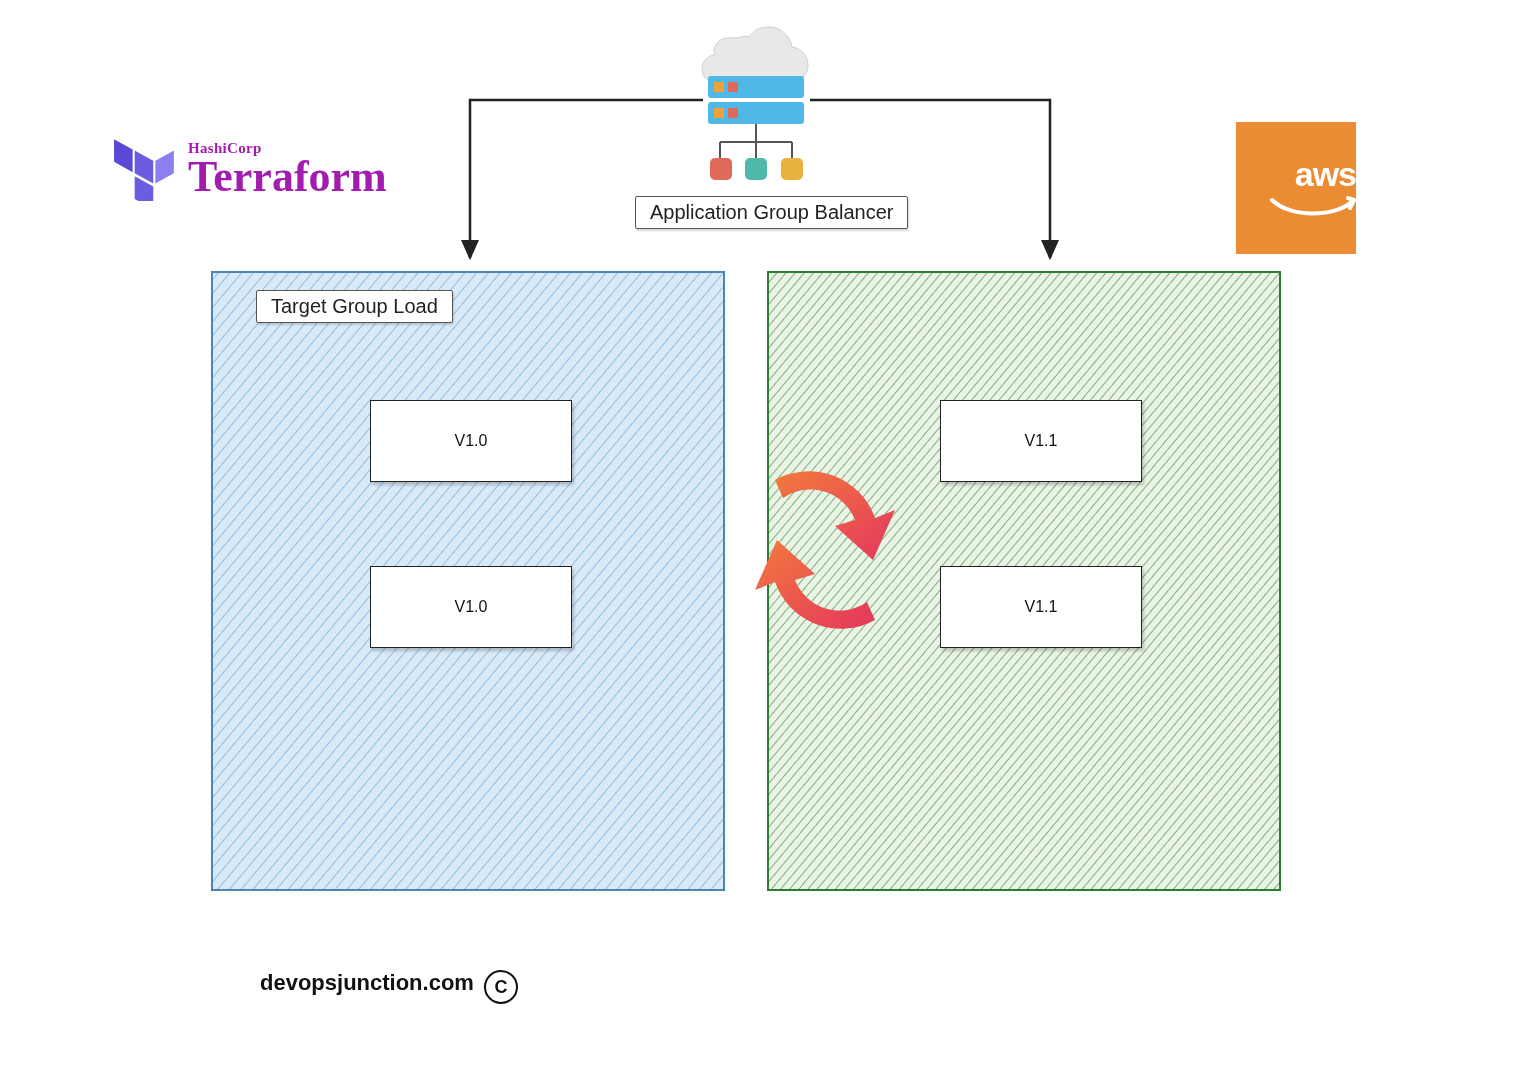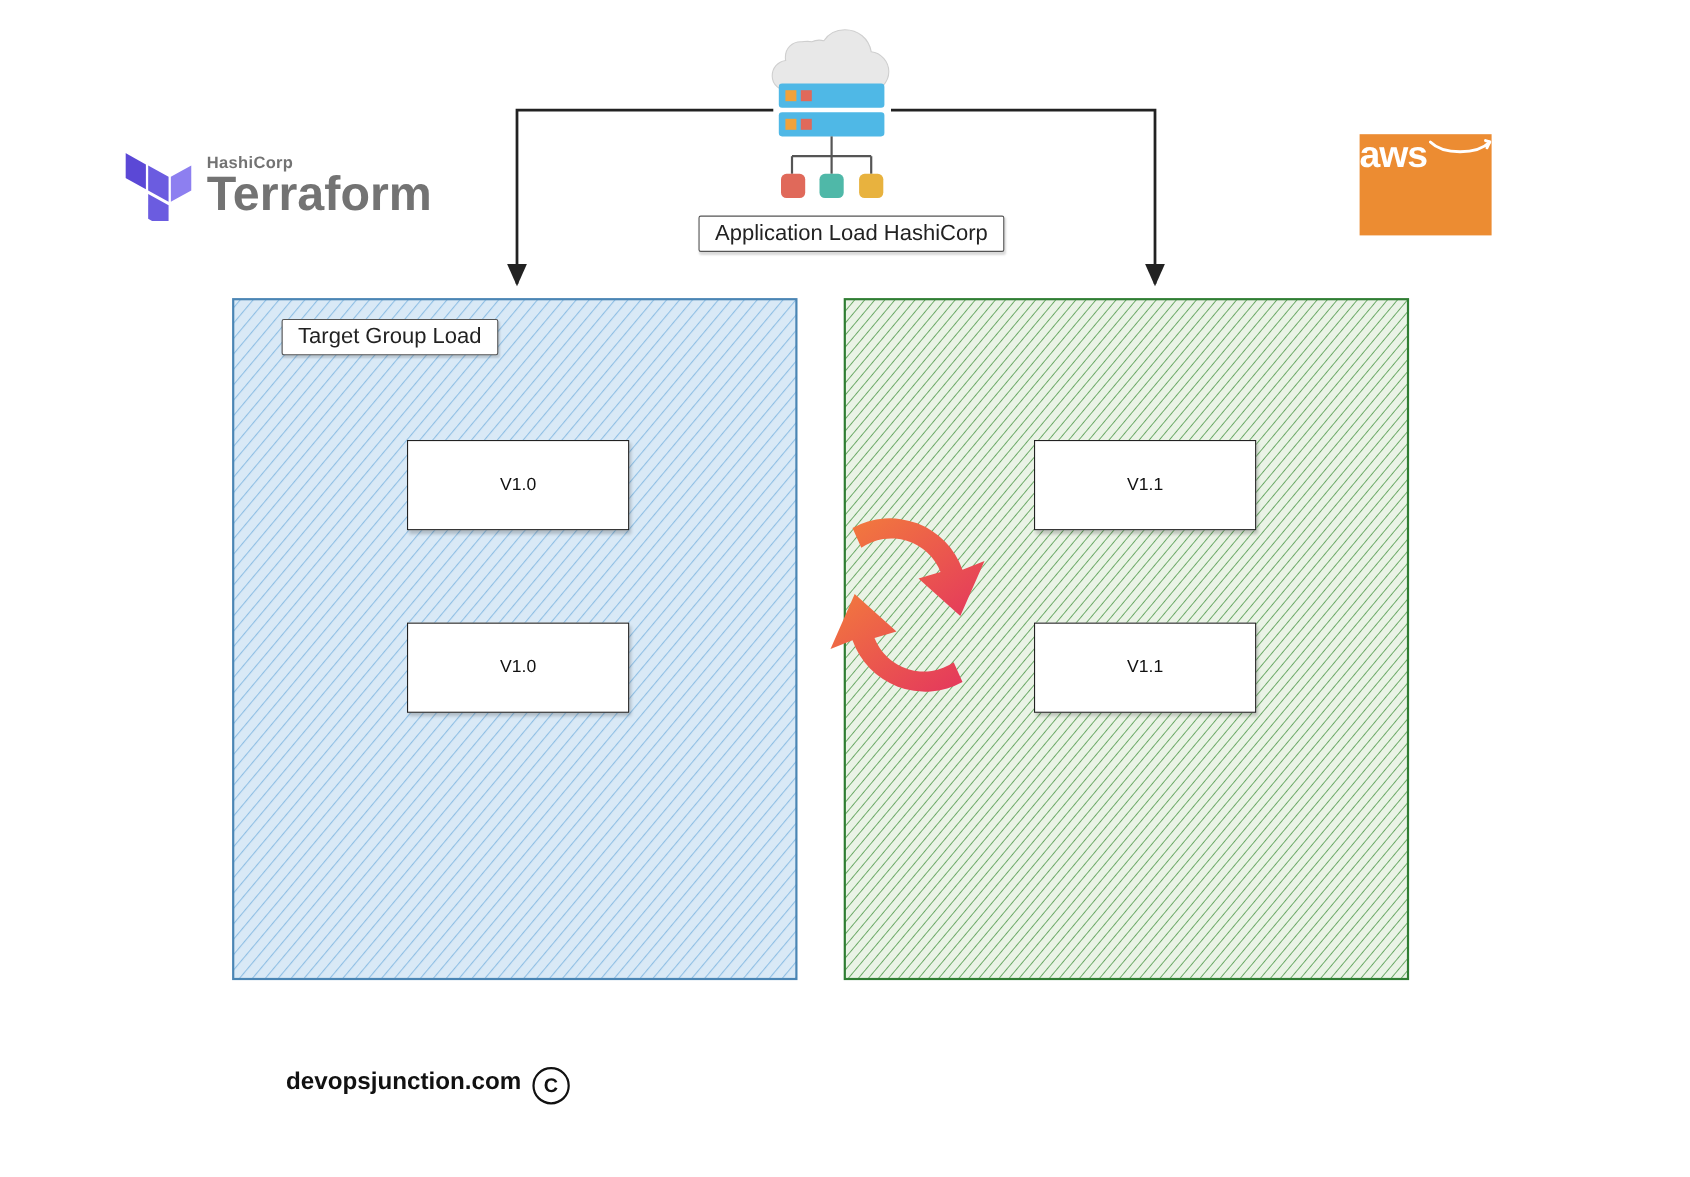--- a/index.html
+++ b/index.html
@@ -5,25 +5,25 @@
   html,body{margin:0;padding:0;background:#fff;font-family:"Comic Sans MS","Segoe Script","Bradley Hand",cursive,sans-serif;}
   .stage{position:relative;width:1536px;height:1070px;}
   .svg-layer{position:absolute;top:0;left:0;}
   .label-box{position:absolute;background:#fff;border:1px solid #555;border-radius:2px;padding:4px 14px;font-size:20px;color:#222;box-shadow:1px 2px 2px rgba(0,0,0,.15);white-space:nowrap;}
   .big-box-label{font-size:20px;}
   .version-box{position:absolute;background:#fff;border:1.5px solid #222;width:200px;height:80px;display:flex;align-items:center;justify-content:center;font-size:16px;color:#111;box-shadow:2px 3px 3px rgba(0,0,0,.2);}
   .footer{position:absolute;left:260px;top:970px;font-family:-apple-system,Helvetica,Arial,sans-serif;font-size:22px;font-weight:600;color:#111;display:flex;align-items:flex-start;gap:10px;}
   .copy{display:inline-flex;align-items:center;justify-content:center;width:30px;height:30px;border:2.5px solid #111;border-radius:50%;font-size:18px;font-weight:700;}
   
   .tf{position:absolute;left:114px;top:135px;display:flex;align-items:center;gap:12px;}
-  .tf-word{font-family:Liberation Sans, sans-serif;color:#737373;}
+  .tf-word{font-family:Liberation Serif, serif;color:#a21caf;}
   .tf-word .hc{font-size:15px;font-weight:600;letter-spacing:.3px;}
   .tf-word .name{font-size:44px;font-weight:800;line-height:.9;}
   
-  .aws{position:absolute;right:180px;top:122px;width:120px;height:92px;background:#ec8c32;display:flex;flex-direction:row;align-items:flex-start;justify-content:center;gap:2px;}
+  .aws{position:absolute;right:180px;top:122px;width:120px;height:132px;background:#ec8c32;display:flex;flex-direction:column;align-items:flex-end;justify-content:center;gap:2px;}
   .aws-text{font-family:Arial,Helvetica,sans-serif;font-size:34px;font-weight:700;color:#fff;letter-spacing:-1px;}
 </style>
 </head>
 <body>
 
 <div class="stage">
 
   <svg class="svg-layer" width="1536" height="1070">
     <defs>
       <marker id="arrow" viewBox="0 0 10 10" refX="8" refY="5" markerWidth="9" markerHeight="9" orient="auto-start-reverse">
@@ -92,21 +92,21 @@
   </div>
 
   <div class="aws">
     <div class="aws-text">aws</div>
     <svg width="86" height="26" viewBox="0 0 86 26">
       <path d="M2 4 C 20 22, 66 22, 84 4" fill="none" stroke="#fff" stroke-width="4" stroke-linecap="round"></path>
       <path d="M78 2 L84 4 L80 12" fill="none" stroke="#fff" stroke-width="4" stroke-linecap="round" stroke-linejoin="round"></path>
     </svg>
   </div>
 
-  <div class="label-box" style="left:635px;top:196px;">Application Load HashiCorp</div>
+  <div class="label-box" style="left:635px;top:196px;">Application Group Balancer</div>
 
   <div class="label-box big-box-label" style="left:256px;top:290px;">Target Group Load</div>
 
 
   <div class="version-box" style="left:370px;top:400px;">V1.0</div>
   <div class="version-box" style="left:370px;top:566px;">V1.0</div>
 
   <div class="version-box" style="left:940px;top:400px;">V1.1</div>
   <div class="version-box" style="left:940px;top:566px;">V1.1</div>
 

